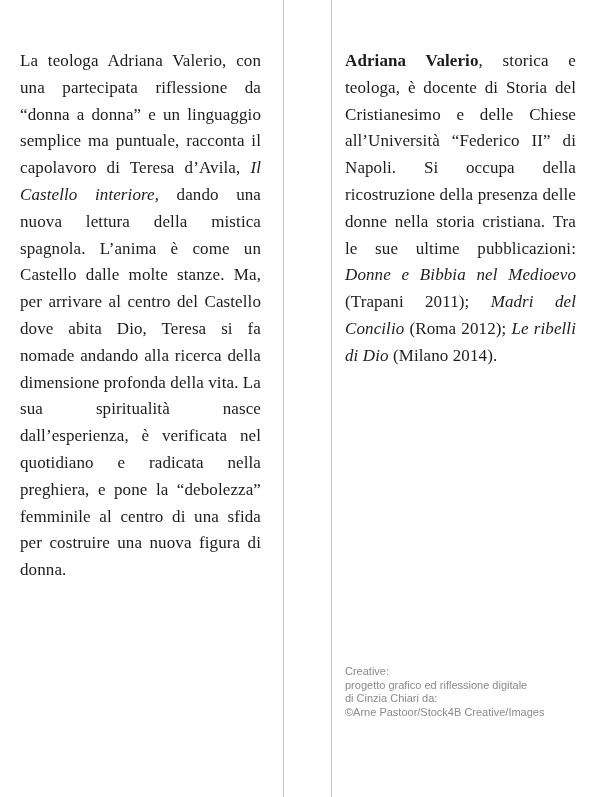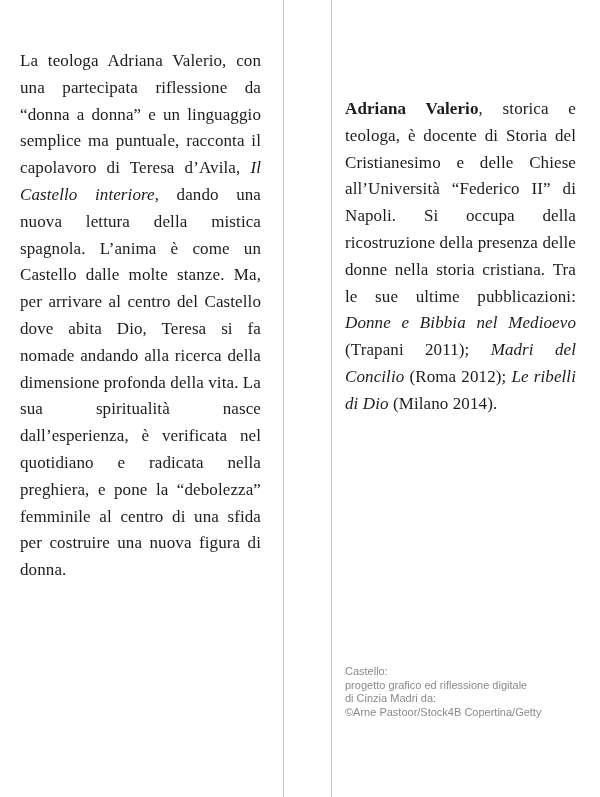--- a/index.html
+++ b/index.html
@@ -30,21 +30,20 @@
     position: absolute;
     top: 48px;
   }
   .flap-left {
     left: 20px;
     width: 241px;
   }
   .flap-right {
     left: 345px;
     width: 231px;
-    margin-top: 48px;
   }
   .flap p {
     margin: 0;
     font-size: 17px;
     line-height: 26.8px;
     text-align: justify;
     letter-spacing: 0.1px;
   }
   .italic { font-style: italic; }
   .bold   { font-weight: bold; }
@@ -71,19 +70,19 @@
   </div>
 
   <div class="spine-line left"></div>
   <div class="spine-line right"></div>
 
   <div class="flap flap-right">
     <p><span class="bold">Adriana Valerio</span><span>, storica e teologa, è docente di Storia del Cristianesimo e delle Chiese all’Università “Federico II” di Napoli. Si occupa della ricostruzione della presenza delle donne nella storia cristiana. Tra le sue ultime pubblicazioni: </span><span class="italic">Donne e Bibbia nel Medioevo</span><span> (Trapani 2011); </span><span class="italic">Madri del Concilio</span><span> (Roma 2012); </span><span class="italic">Le ribelli di Dio</span><span> (Milano 2014).</span></p>
   </div>
 
   <div class="credits">
-    <div>Castello:</div>
+    <div>Creative:</div>
     <div>progetto grafico ed riflessione digitale</div>
-    <div>di Cinzia Madri da:</div>
-    <div>©Arne Pastoor/Stock4B Copertina/Getty</div>
+    <div>di Cinzia Chiari da:</div>
+    <div>©Arne Pastoor/Stock4B Creative/Images</div>
   </div>
 
 </div>
 
 </body></html>

